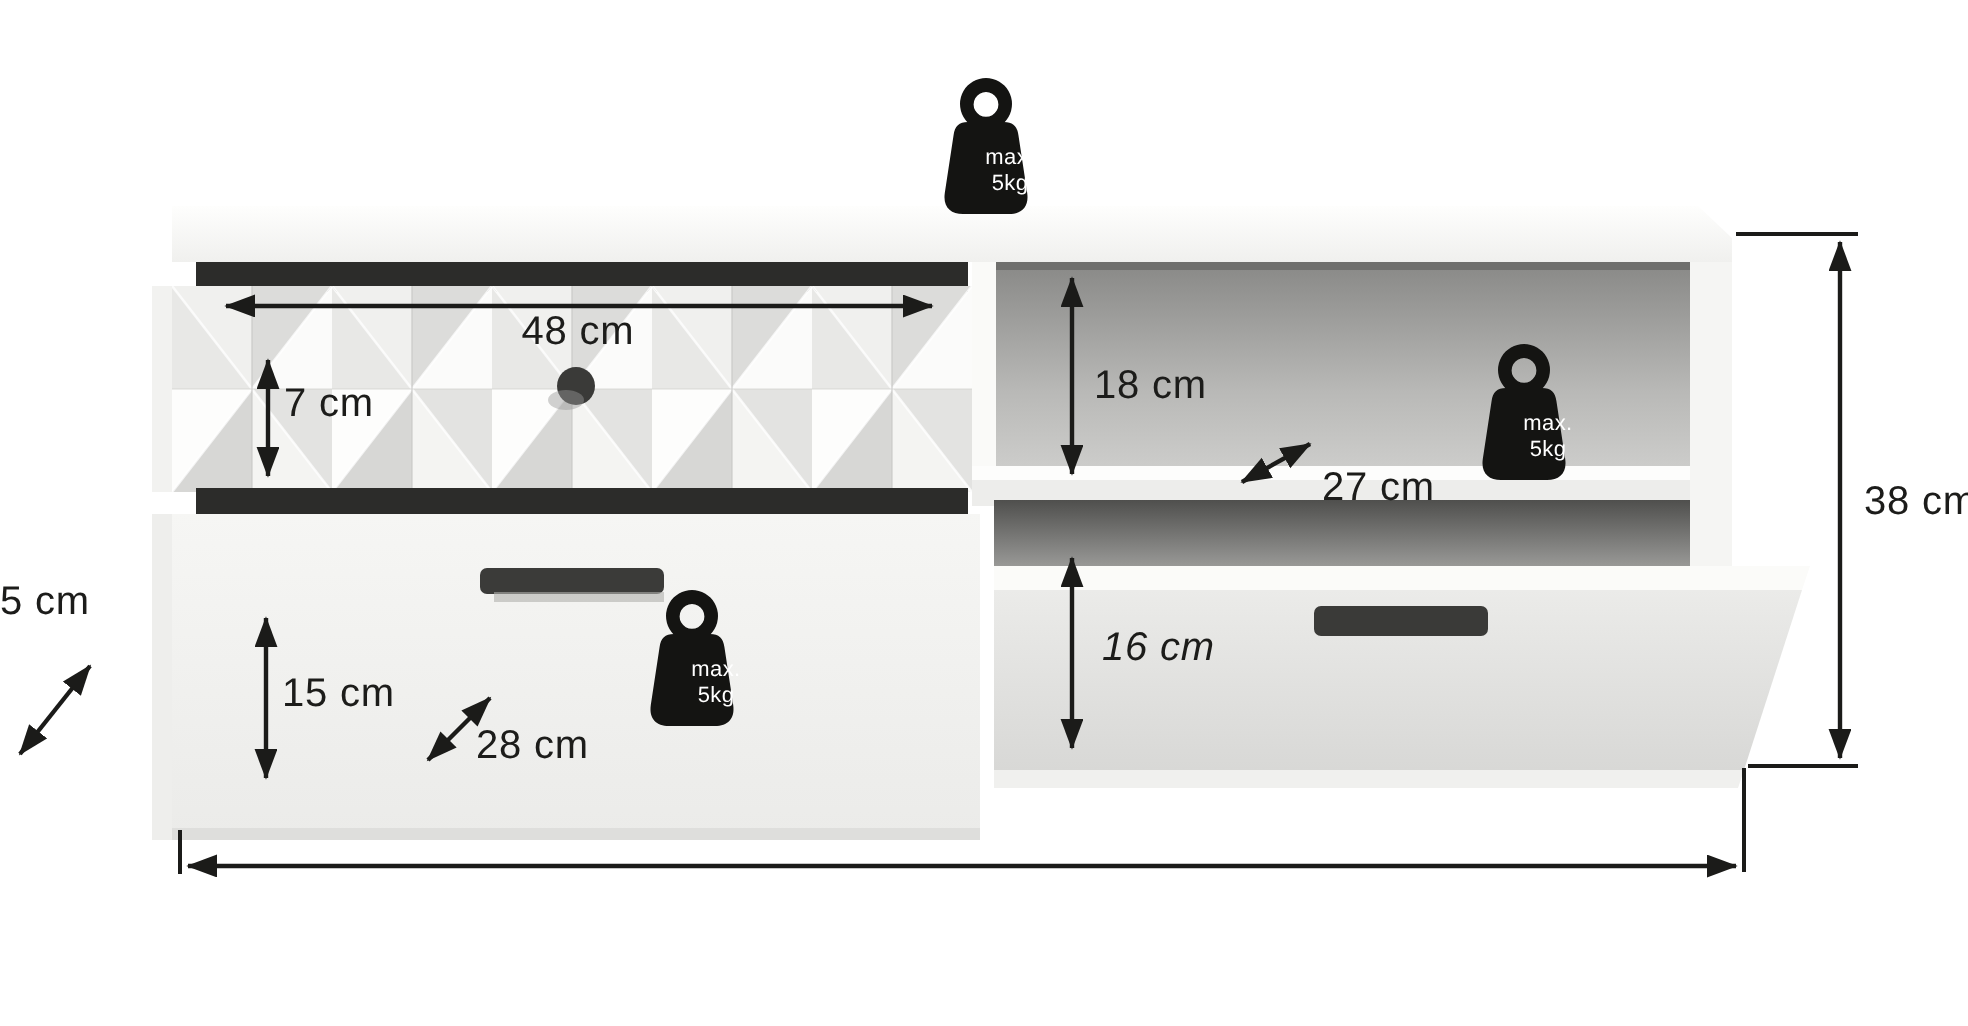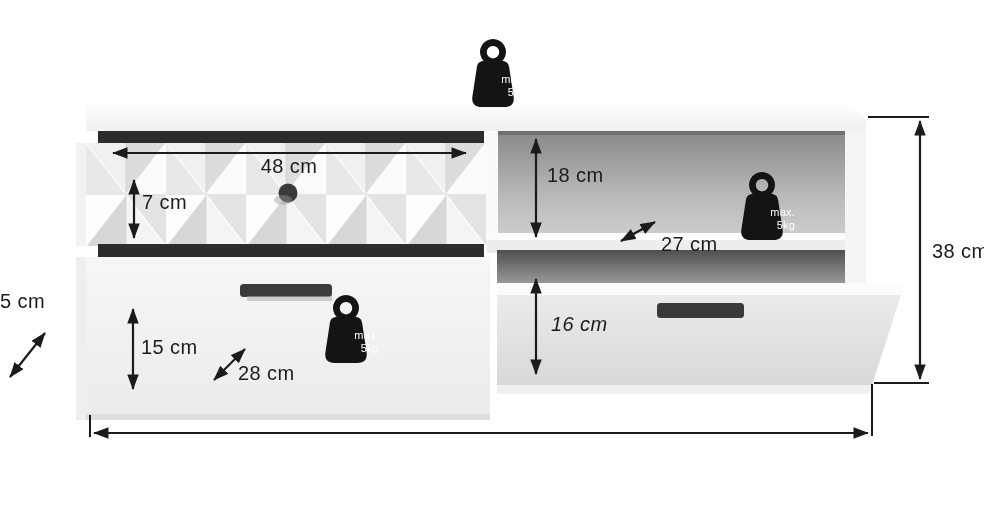--- a/index.html
+++ b/index.html
@@ -3,21 +3,21 @@
 <meta charset="utf-8">
 <style>
   html,body{margin:0;padding:0;background:#ffffff;}
   #stage{position:relative;width:984px;height:513px;background:#ffffff;overflow:hidden;
          font-family:"Liberation Sans","DejaVu Sans",sans-serif;}
   #stage svg{position:absolute;left:0;top:0;}
   .lbl{position:absolute;font-size:20px;line-height:1.1;color:#1c1c1a;letter-spacing:0.4px;white-space:nowrap;}
   .lbl.center{text-align:center;}
   .weight{position:absolute;width:66px;height:74px;}
   .weight svg{position:absolute;left:0;top:0;}
-  .weight .wline{position:absolute;left:0;width:100%;text-align:right;color:#ffffff;
+  .weight .wline{position:absolute;left:12px;width:100%;text-align:center;color:#ffffff;
                  font-size:11px;line-height:1.15;letter-spacing:0.2px;font-weight:500;}
   .weight .l1{top:36px;}
   .weight .l2{top:49px;}
 </style>
 </head>
 <body>
 
 <div id="stage">
 
   <svg width="984" height="513" viewBox="0 0 984 513">
@@ -114,21 +114,21 @@
     <g stroke="#1b1b19" stroke-width="2">
       <line x1="868" y1="117" x2="929" y2="117"></line>
       <line x1="874" y1="383" x2="929" y2="383"></line>
       <line x1="90" y1="415" x2="90" y2="437"></line>
       <line x1="872" y1="384" x2="872" y2="436"></line>
     </g>
   </svg>
 
   <span class="lbl center" style="left:229px;top:155px;width:120px;">48 cm</span>
   <span class="lbl" style="left:142px;top:191px;">7 cm</span>
-  <span class="lbl" style="left:547px;top:164px;">18 cm</span>
+  <span class="lbl" style="left:547px;top:182px;">18 cm</span>
   <span class="lbl" style="left:637px;top:233px;margin-left:24px;">27 cm</span>
   <span class="lbl" style="left:551px;top:313px;font-style:italic;">16 cm</span>
   <span class="lbl" style="left:141px;top:336px;">15 cm</span>
   <span class="lbl" style="left:238px;top:362px;">28 cm</span>
   <span class="lbl" style="left:0px;top:290px;">5 cm</span>
   <span class="lbl" style="left:932px;top:240px;">38 cm</span>
 
   <div class="weight" style="left:460px;top:37px;">
     <svg width="66" height="74" viewBox="0 0 66 74">
       <path fill-rule="evenodd" fill="#141412" d="M33,2 a13,13 0 1,0 0.001,0 Z M33,9 a6.2,6.2 0 1,1 -0.001,0 Z"></path>

